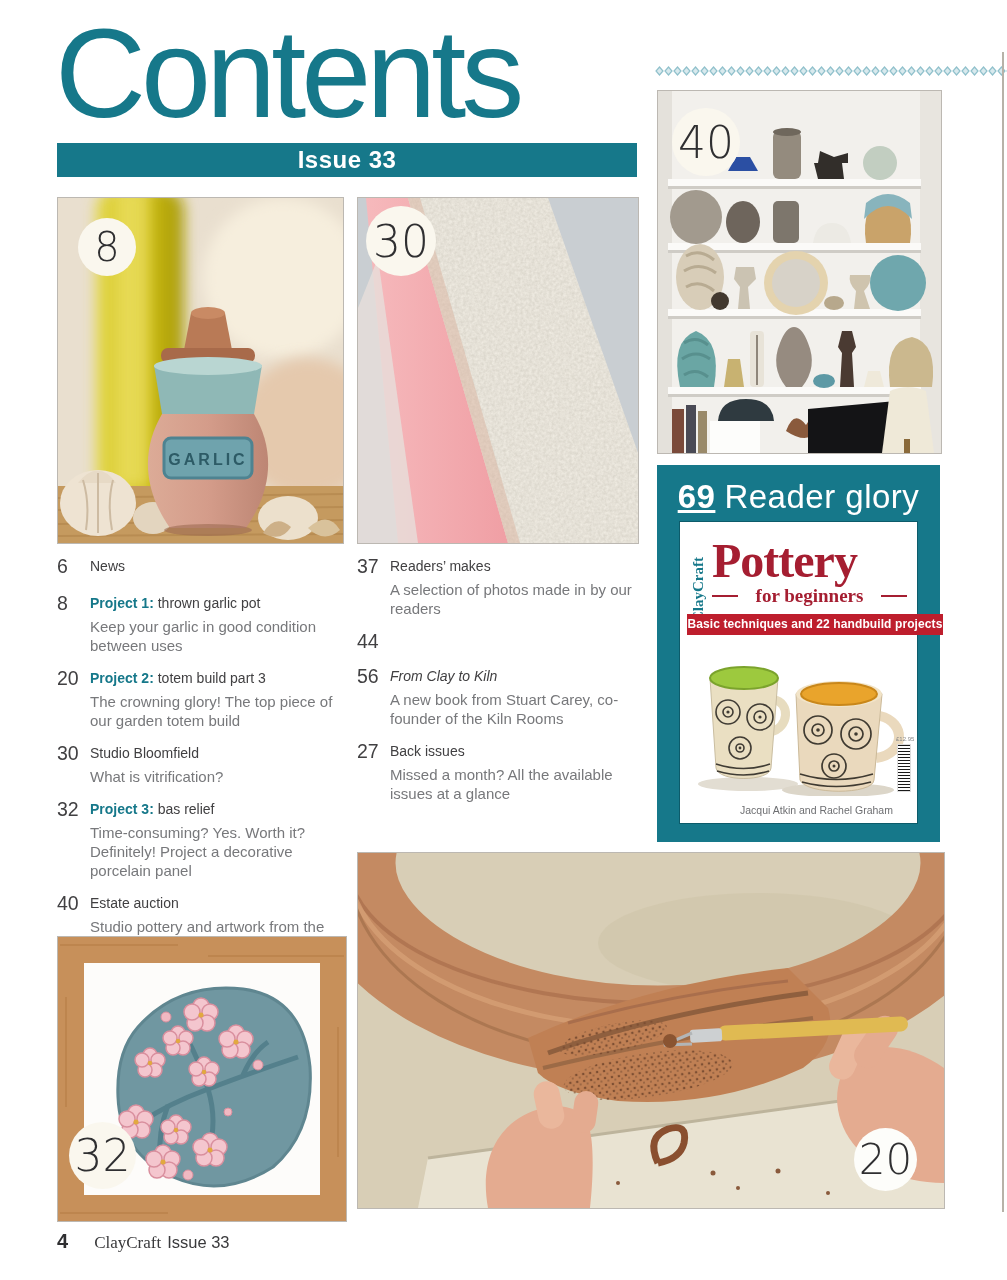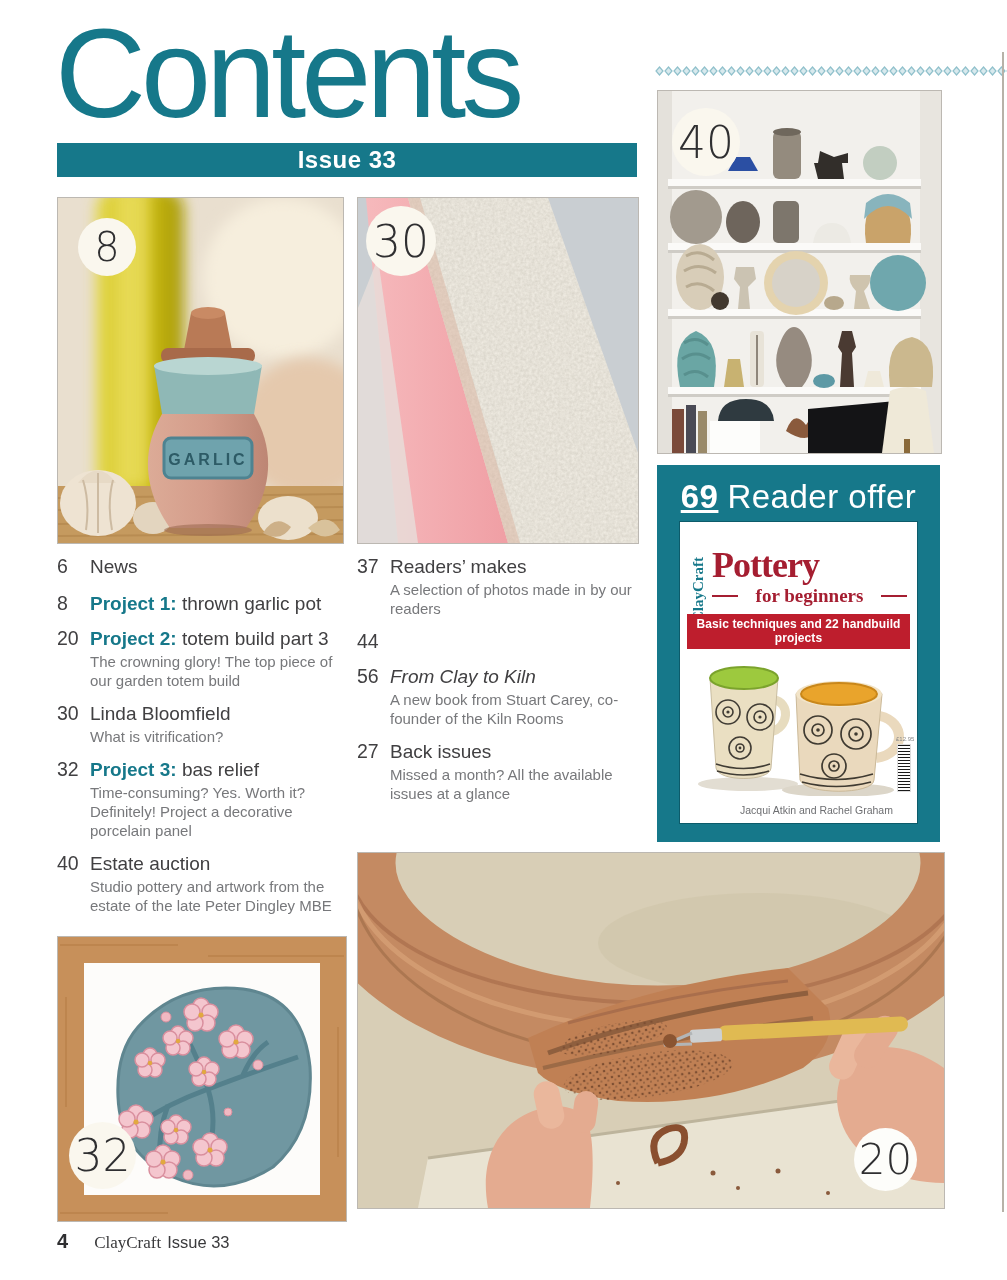--- a/index.html
+++ b/index.html
@@ -31,39 +31,39 @@
   #badge-40  { left:14px; top:17px;  width:68px; height:68px; font-size:44px; }
   #badge-32  { left:11px; bottom:32px; width:67px; height:67px; font-size:44px; }
   #badge-20  { right:27px; bottom:17px; width:63px; height:63px; font-size:42px; background:#fdfdfa; }
 
   .toc { position:absolute; width:290px; }
   #toc-left  { left:57px; top:555px; }
   #toc-right { left:357px; top:555px; }
   .toc-item { display:flex; margin-bottom:12px; cursor:default; }
   .toc-num { width:33px; flex:0 0 33px; font-size:19.5px; color:#414042; line-height:23px; }
   .toc-body { flex:1; }
-  .toc-title { font-size:19px; color:#414042; line-height:23px; }
+  .toc-title { font-size:14px; color:#414042; line-height:23px; }
   .toc-prefix { color:#16788A; font-weight:bold; }
   .toc-title.italic { font-style:italic; }
   .toc-sub { font-size:15px; color:#77787b; line-height:19px; margin-top:2px; }
 
   .offer-box { position:absolute; left:657px; top:465px; width:283px; height:377px; background:#16788A; }
   .offer-heading { position:absolute; top:13px; left:0; width:100%; text-align:center;
     color:#fff; font-size:33px; letter-spacing:0.5px; }
   .offer-heading .num { font-weight:bold; margin-right:9px;text-decoration:underline; }
   .book-cover { position:absolute; left:23px; top:57px; width:237px; height:301px; background:#fff;
     box-shadow:0 0 0 1px #0c5b6a; }
   .book-brand { position:absolute; left:10px; top:100px; transform-origin:0 0; transform:rotate(-90deg);
     font-family:"Liberation Serif", serif; font-weight:bold; font-size:15px; color:#16788A; white-space:nowrap; }
-  .book-title { position:absolute; left:32px; top:22px; font-family:"Liberation Serif", serif;
-    font-weight:bold; font-size:36px; color:#A51E31; letter-spacing:-1px; }
+  .book-title { position:absolute; left:32px; top:11px; font-family:"Liberation Serif", serif;
+    font-weight:bold; font-size:48px; color:#A51E31; letter-spacing:-1px; }
   .book-sub { position:absolute; left:30px; top:63px; width:199px; display:flex; align-items:center; gap:18px;
     font-family:"Liberation Serif", serif; font-weight:bold; font-size:19px; color:#A51E31; justify-content:center; }
   .book-sub .dash { flex:0 0 26px; height:2px; background:#A51E31; }
-  .book-banner { position:absolute; left:7px; top:92px; width:223px; background:#BE1E2D; color:#fff;
+  .book-banner { position:absolute; left:7px; top:92px; width:256px; background:#BE1E2D; color:#fff;
     font-size:12px; font-weight:bold; text-align:center; padding:3px 0 4px; letter-spacing:0.1px; }
   .mugs-wrap { position:absolute; left:6px; top:116px; }
   .book-authors { position:absolute; bottom:7px; left:0; width:100%; text-align:center;
     font-size:10.5px; color:#6d6e71;padding-left:36px; }
   .barcode-wrap { position:absolute; right:5px; bottom:27px; width:16px; height:60px; }
   .barcode-price { font-size:6px; color:#888; text-align:center; display:block; }
   .barcode { width:14px; height:48px; margin:2px auto 0;
     background:repeating-linear-gradient(180deg,#1a1a1a 0 1px,#fff 1px 3px); border:1px solid #ddd; }
 
   .footer { position:absolute; left:57px; top:1230px; display:flex; align-items:baseline; }
@@ -240,21 +240,21 @@
         <rect x="246" y="348" width="6" height="14" fill="#8a6a3a"></rect>
       </g>
     </svg>
     <div class="badge" id="badge-40">
       <span>40</span>
     </div>
   </div>
 
   <div class="offer-box">
     <div class="offer-heading">
-      <span class="num">69</span><span>Reader offer</span>
+      <span class="num">69</span><span>Reader glory</span>
     </div>
     <div class="book-cover">
       <div class="book-brand">ClayCraft</div>
       <div class="book-title">Pottery</div>
       <div class="book-sub">
         <span class="dash"></span>
         <span>for beginners</span>
         <span class="dash"></span>
       </div>
       <div class="book-banner">
@@ -316,33 +316,34 @@
       <span class="toc-num">6</span>
       <div class="toc-body">
           <div class="toc-title"><span class="toc-prefix"></span><span>News</span></div>
       <div class="toc-sub"></div>
         </div>
     </div>
     <div class="toc-item">
       <span class="toc-num">8</span>
       <div class="toc-body">
           <div class="toc-title"><span class="toc-prefix">Project 1: </span><span>thrown garlic pot</span></div>
+      <div class="toc-sub">Keep your garlic in good condition between uses</div>
         </div>
     </div>
     <div class="toc-item">
       <span class="toc-num">20</span>
       <div class="toc-body">
           <div class="toc-title"><span class="toc-prefix">Project 2: </span><span>totem build part 3</span></div>
       <div class="toc-sub">The crowning glory! The top piece of our garden totem build</div>
         </div>
     </div>
     <div class="toc-item">
       <span class="toc-num">30</span>
       <div class="toc-body">
-          <div class="toc-title"><span class="toc-prefix"></span><span>Linda Bloomfield</span></div>
+          <div class="toc-title"><span class="toc-prefix"></span><span>Studio Bloomfield</span></div>
       <div class="toc-sub">What is vitrification?</div>
         </div>
     </div>
     <div class="toc-item">
       <span class="toc-num">32</span>
       <div class="toc-body">
           <div class="toc-title"><span class="toc-prefix">Project 3: </span><span>bas relief</span></div>
       <div class="toc-sub">Time-consuming? Yes. Worth it? Definitely! Project a decorative porcelain panel</div>
         </div>
     </div>

